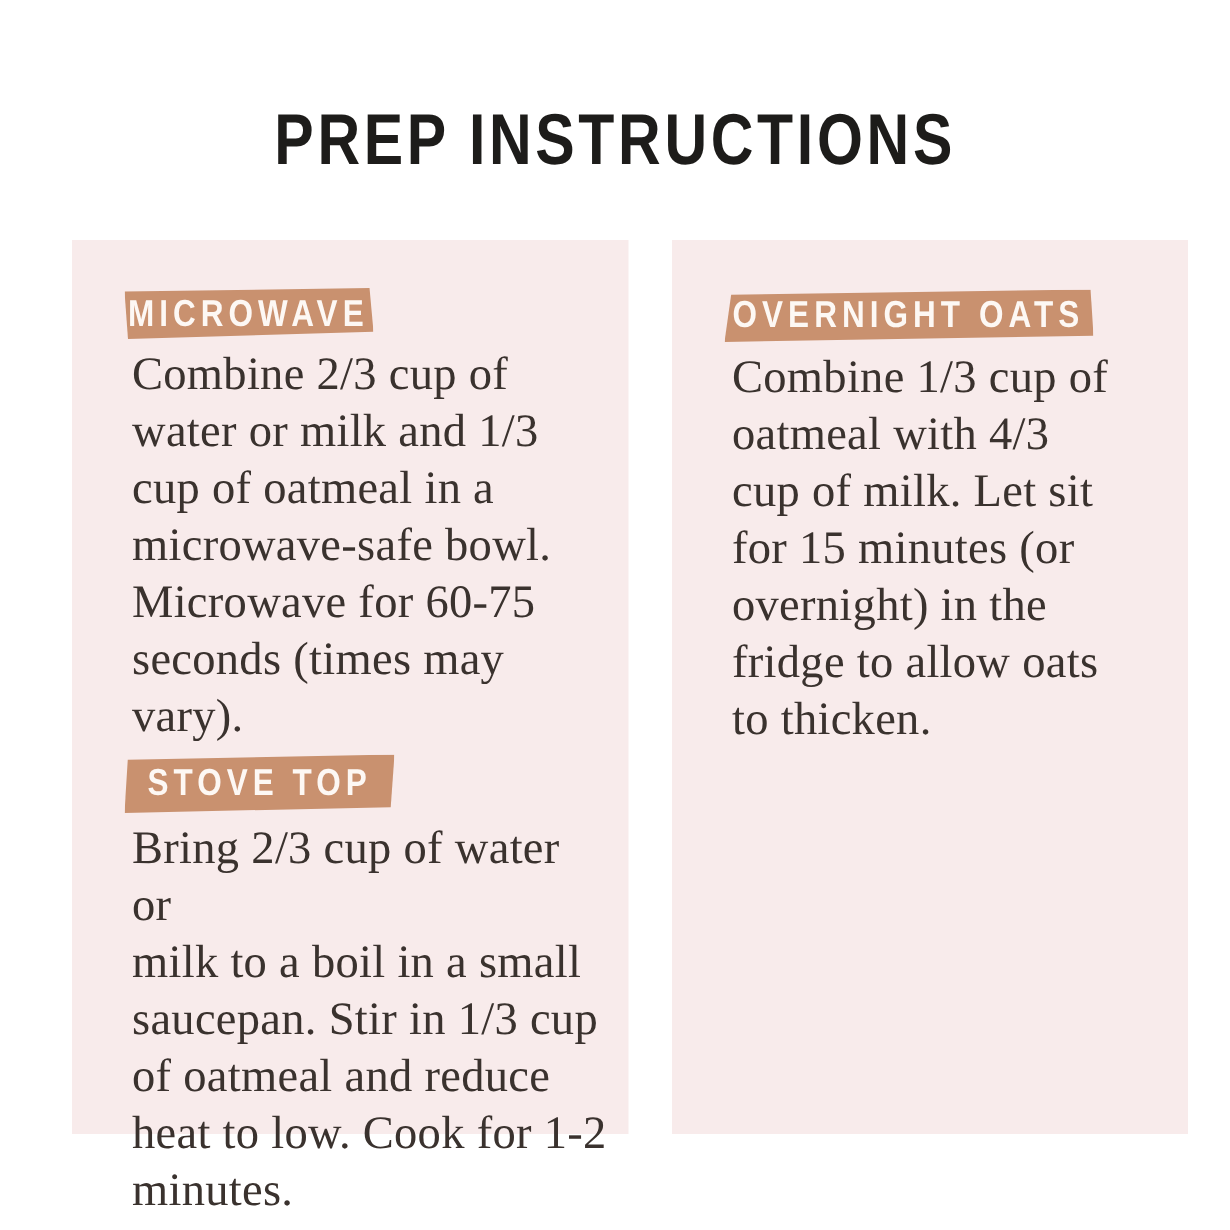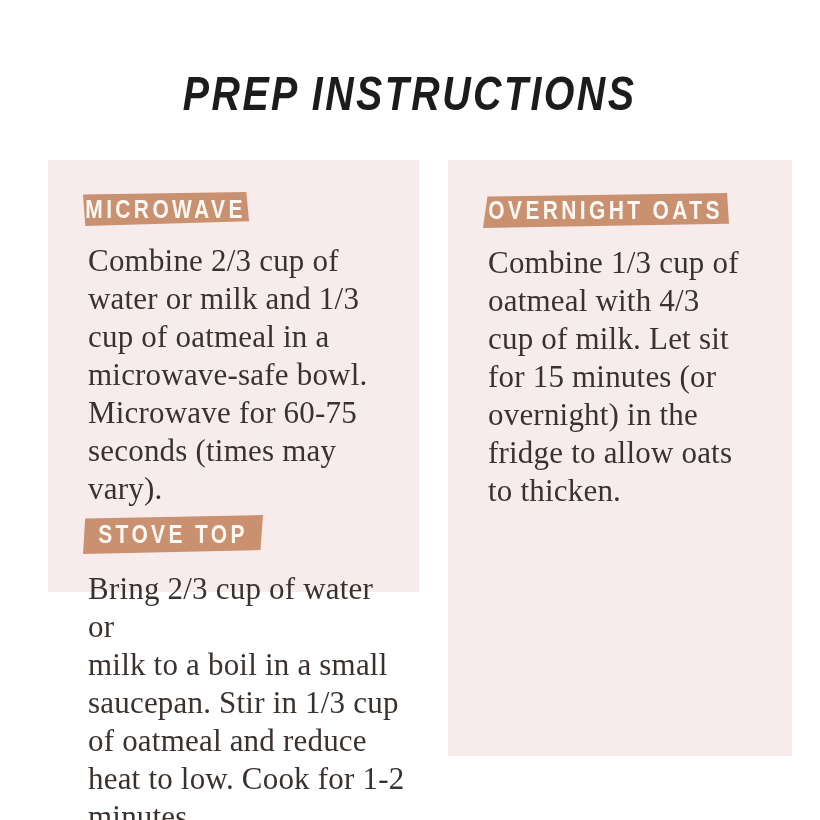--- a/index.html
+++ b/index.html
@@ -8,41 +8,40 @@
     background: #ffffff;
     font-family: "Liberation Serif", serif;
     overflow: hidden;
   }
   .page { position: relative; width: 820px; height: 820px; background: #ffffff; }
 
   
   .title-wrap {
     position: absolute; top: 70px; left: 0; width: 820px;
     text-align: center;
-    font-style: italic;
   }
   .title-wrap .title-text {
     display: inline-block;
     font-family: "Liberation Sans", sans-serif;
     font-weight: 700;
     font-size: 48px;
     line-height: 48px;
     letter-spacing: 3px;
     color: #1d1c1a;
     transform: scaleX(0.82);
     white-space: nowrap;
   }
 
   
   .card {
     position: absolute; top: 160px;
     background: #f8ebeb;
     box-sizing: border-box;
   }
-  .card-left  { left: 48px;  width: 371px; height: 432px; padding: 32px 12px 0 40px; }
+  .card-left  { left: 48px;  width: 371px; height: 596px; padding: 32px 12px 0 40px; }
   .card-right { left: 448px; width: 344px; height: 596px; padding: 33px 8px 0 40px; }
 
   
   .badge {
     display: flex; align-items: center; justify-content: center;
     background: #c9916f;
     margin-left: -5px;
     box-sizing: border-box;
   }
   .badge .badge-text {
@@ -63,21 +62,21 @@
     width: 180px; height: 39px; margin-top: 7px;
     clip-path: polygon(1.2% 9%, 100% 0%, 98.6% 90%, 0% 100%);
   }
   .badge-overnight {
     width: 246px; height: 35px;
     clip-path: polygon(1.8% 10%, 99.2% 0%, 100% 88%, 0% 100%);
   }
 
   
   .section-body {
-    margin-top: 16px;
+    margin-top: 4px;
     font-size: 31px;
     line-height: 38px;
     letter-spacing: 0.2px;
     color: #3a322e;
     white-space: pre-line;
   }
 </style>
 </head>
 <body>
 

